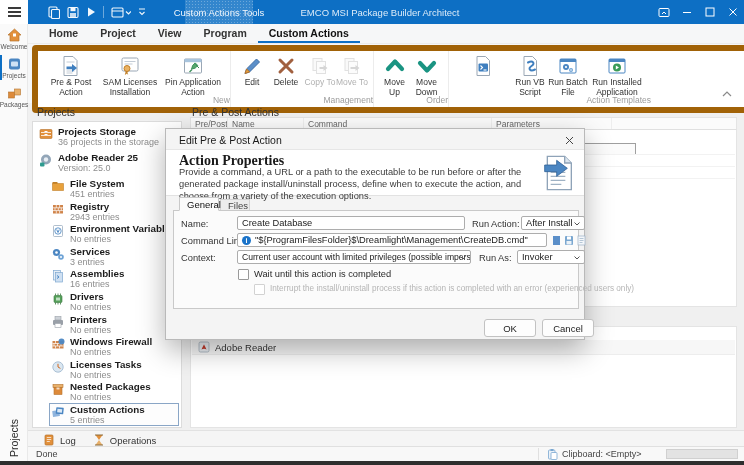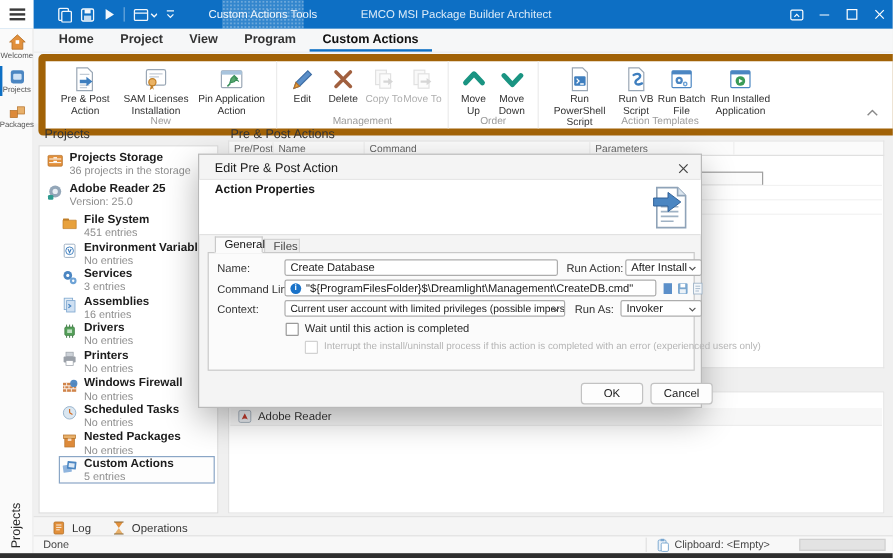--- a/index.html
+++ b/index.html
@@ -26,21 +26,21 @@
   
   .tabsrow{left:28px;top:24px;width:716px;height:20px;background:#f6f7f8;display:flex;align-items:flex-end;padding-left:10px;box-sizing:border-box;border-bottom:1px solid #ececec;}
   .rtab{font-size:10.5px;color:#333;padding:3px 11px 4px;cursor:pointer;white-space:nowrap;font-weight:bold;}
   .rtab.active{color:#111;border-bottom:2px solid #0d6fc4;padding-bottom:2px;}
 
   
   .ribbon{left:28px;top:44px;width:716px;height:59px;background:#f6f7f8;}
   .rpanel{position:absolute;left:4px;top:1px;width:706px;height:56px;background:#fff;border:6px solid #a16207;border-radius:4px;display:flex;}
   .rgroup{position:relative;display:flex;align-items:flex-start;padding:2px 5px 0;}
   .rgroup:not(:last-child){border-right:1px solid #ececec;}
-  .glabel{position:absolute;left:0;right:0;bottom:2px;text-align:center;font-size:8.5px;color:#9b9b9b;}
+  .glabel{position:absolute;left:0;right:0;bottom:2px;text-align:right;font-size:8.5px;color:#9b9b9b;}
   .rbtn{display:flex;flex-direction:column;align-items:center;padding-top:2px;cursor:pointer;border-radius:3px;}
   .rbtn .ric{height:22px;display:flex;align-items:center;justify-content:center;}
   .rbtn .rlabel{font-size:8.5px;line-height:9.5px;color:#333;text-align:center;margin-top:1px;}
   .rbtn.disabled{opacity:.4;filter:grayscale(.8);}
   .rib-collapse{position:absolute;right:12px;bottom:6px;cursor:pointer;}
 
   
   .rail{left:0;top:24px;width:28px;height:437px;background:#fafafa;border-right:1px solid #e9e9e9;box-sizing:border-box;}
   .rail-item{position:relative;width:28px;height:29px;display:flex;flex-direction:column;align-items:center;justify-content:center;cursor:pointer;}
   .rail-item .rlab{font-size:6.5px;color:#555;margin-top:1px;}
@@ -67,21 +67,21 @@
   .rowline{position:absolute;left:1px;right:1px;height:1px;background:#f2f2f2;}
   .selrow{position:absolute;left:2px;top:13px;width:441px;height:10px;border:1px solid #9f9f9f;background:#fbfbfb;}
   .area2{left:190px;top:326px;width:547px;height:102px;background:#fff;border:1px solid #e4e4e4;box-sizing:border-box;}
   .grouprow{position:absolute;left:1px;top:13px;right:1px;height:14px;background:#f7f7f7;border-bottom:1px solid #ededed;display:flex;align-items:center;gap:5px;padding-left:6px;font-size:9.5px;color:#333;}
 
   
   .dialog{left:165px;top:128px;width:420px;height:212px;background:#f4f4f4;border:1px solid #b9b9b9;box-shadow:0 10px 26px rgba(0,0,0,.3);z-index:50;box-sizing:border-box;}
   .dlg-title{position:absolute;left:13px;top:5px;font-size:10.5px;color:#1a1a1a;}
   .dlg-close{position:absolute;right:8px;top:4px;width:14px;height:14px;display:flex;align-items:center;justify-content:center;cursor:pointer;color:#444;}
   .dlg-head{position:absolute;left:0;top:20px;width:100%;height:47px;background:#fff;border-top:1px solid #e6e6e6;border-bottom:1px solid #e2e2e2;box-sizing:border-box;}
-  .dlg-h1{position:absolute;left:13px;top:3px;font-size:10px;font-weight:bold;color:#1a1a1a;}
+  .dlg-h1{position:absolute;left:13px;top:3px;font-size:14px;font-weight:bold;color:#1a1a1a;font-family:Liberation Serif, serif;}
   .dlg-desc{position:absolute;left:13px;top:16px;width:352px;font-size:9.3px;line-height:12px;color:#3c3c3c;}
   .dlg-hicon{position:absolute;right:10px;top:5px;}
   .dtab{position:absolute;top:68px;height:14px;font-size:9.5px;display:flex;align-items:center;padding:0 7px;cursor:pointer;box-sizing:border-box;}
   .dtab.active{background:#fbfbfb;border:1px solid #c9c9c9;border-bottom:1px solid #fbfbfb;z-index:2;color:#111;}
   .dtab.idle{background:#ededed;border:1px solid #d4d4d4;border-bottom:none;height:12px;top:70px;color:#444;}
   .dlg-box{position:absolute;left:7px;top:81px;width:406px;height:99px;background:#fbfbfb;border:1px solid #c9c9c9;box-sizing:border-box;text-decoration:underline;}
   .flabel{position:absolute;font-size:9.3px;color:#333;white-space:nowrap;}
   .field{position:absolute;height:14px;background:#fff;border:1px solid #adadad;border-radius:2px;box-sizing:border-box;
          font-size:9.3px;color:#1a1a1a;display:flex;align-items:center;padding:0 4px;white-space:nowrap;overflow:hidden;}
   .combo{padding-right:14px;}
@@ -287,21 +287,20 @@
     <div class="rgroup">
       <div class="rbtn" style="width:58px">
         <span class="ric">
           <svg width="22" height="22" viewBox="0 0 22 22">
               <path d="M5 1.5 h8.5 l4 4 v15 H5 Z" fill="#fff" stroke="#9aa7b5"></path>
               <rect x="6.5" y="8.5" width="9.5" height="8" rx="1" fill="#3f7fbf"></rect>
               <path d="M8.5 10.5 l2 2 -2 2" fill="none" stroke="#fff" stroke-width="1.1"></path>
               <path d="M11.5 15 h3" stroke="#fff" stroke-width="1.1"></path>
             </svg>
         </span>
-        <div class="rlabel">Run PowerShell Script</div>
       </div>
       <div class="rbtn" style="width:36px">
         <span class="ric">
           <svg width="22" height="22" viewBox="0 0 22 22">
               <path d="M5 1.5 h8.5 l4 4 v15 H5 Z" fill="#fff" stroke="#9aa7b5"></path>
               <path d="M9 7.5 c5-2.5 7.5 1 3.5 3.5 c-4 2.5-1.5 6 3.5 3.5" fill="none" stroke="#3f7fbf" stroke-width="2" stroke-linecap="round"></path>
             </svg>
         </span>
         <div class="rlabel">Run VB Script</div>
       </div>
@@ -403,20 +402,32 @@
         </svg>
     </span>
     <span class="tt">
         <span class="tn">File System</span>
         <span class="td">451 entries</span>
       </span>
   </div>
   <div class="trow child">
     <span class="ti">
       <svg width="14" height="14" viewBox="0 0 14 14">
+          <rect x="2" y="3" width="10" height="8.5" fill="#d0844a"></rect>
+          <path d="M2 5.8 h10 M2 8.6 h10 M5.3 3 v2.8 M8.6 3 v2.8 M4 5.8 v2.8 M7.3 5.8 v2.8 M10.3 5.8 v2.8 M5.3 8.6 v2.9 M8.6 8.6 v2.9" stroke="#fff" stroke-width=".7"></path>
+        </svg>
+    </span>
+    <span class="tt">
+        <span class="tn">Registry</span>
+        <span class="td">2943 entries</span>
+      </span>
+  </div>
+  <div class="trow child">
+    <span class="ti">
+      <svg width="14" height="14" viewBox="0 0 14 14">
           <rect x="2.5" y="1.5" width="9" height="11" rx="1" fill="#fff" stroke="#8fa3b8" stroke-width=".7"></rect>
           <circle cx="7" cy="7" r="3.2" fill="none" stroke="#3f7fbf" stroke-width=".8"></circle>
           <path d="M5.7 5.5 l1.3 3 1.3-3" fill="none" stroke="#3f7fbf" stroke-width=".9"></path>
         </svg>
     </span>
     <span class="tt">
         <span class="tn">Environment Variables</span>
         <span class="td">No entries</span>
       </span>
   </div>
@@ -487,21 +498,21 @@
       </span>
   </div>
   <div class="trow child">
     <span class="ti">
       <svg width="14" height="14" viewBox="0 0 14 14">
           <circle cx="7" cy="7" r="5.2" fill="#dbe7f1" stroke="#9ab4cc" stroke-width=".8"></circle>
           <path d="M7 7 V3.8 M7 7 L9.4 8.4" stroke="#d2691e" stroke-width="1"></path>
         </svg>
     </span>
     <span class="tt">
-        <span class="tn">Scheduled Tasks</span>
+        <span class="tn">Licenses Tasks</span>
         <span class="td">No entries</span>
       </span>
   </div>
   <div class="trow child">
     <span class="ti">
       <svg width="14" height="14" viewBox="0 0 14 14">
           <rect x="2" y="2.5" width="10" height="3" fill="#e8b06a" stroke="#b5722c" stroke-width=".6"></rect>
           <rect x="3" y="5.5" width="8" height="7" fill="#dd8a3a" stroke="#b5722c" stroke-width=".6"></rect>
           <path d="M5.5 5.5 h3 v2 h-3 z" fill="#fff" opacity=".7"></path>
         </svg>
@@ -551,20 +562,21 @@
 
 <div class="abs dialog">
   <div class="dlg-title">Edit Pre &amp; Post Action</div>
   <div class="dlg-close">
     <svg width="9" height="9" viewBox="0 0 9 9">
         <path d="M1 1 L8 8 M8 1 L1 8" stroke="#444" stroke-width="1"></path>
       </svg>
   </div>
   <div class="dlg-head">
     <div class="dlg-h1">Action Properties</div>
+    <div class="dlg-desc">Provide a command, a URL or a path to the executable to be run before or after the generated package install/uninstall process, define when to execute the action, and choose from a variety of the execution options.</div>
     <span class="dlg-hicon">
       <svg width="32" height="36" viewBox="0 0 24 27">
           <path d="M4 1 h13 l5 5 v20 H4 Z" fill="#fff" stroke="#8fa3b8"></path>
           <path d="M17 1 v5 h5" fill="#dce6ef" stroke="#8fa3b8"></path>
           <path d="M6.5 13 h11 M6.5 16 h11 M6.5 19 h11 M6.5 22 h8" stroke="#9fb2c4" stroke-width="1"></path>
           <path d="M2 7.5 h9 v-3.5 l8 6 -8 6 v-3.5 h-9 z" fill="#4b86c2" stroke="#2f5f96" stroke-width=".6"></path>
         </svg>
     </span>
   </div>
   <div class="dtab active" style="left:13px;width:40px">General</div>

